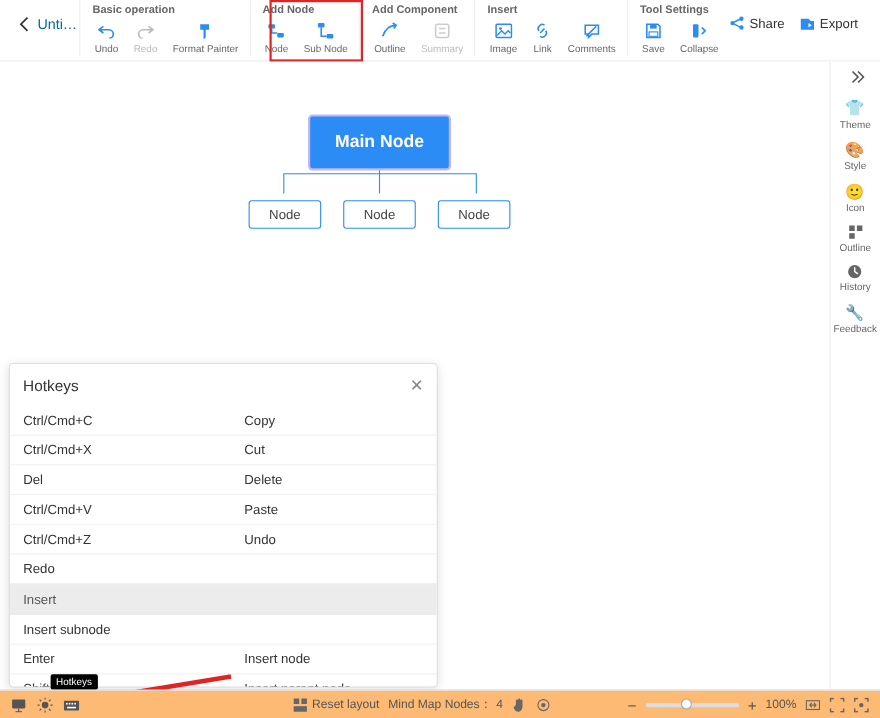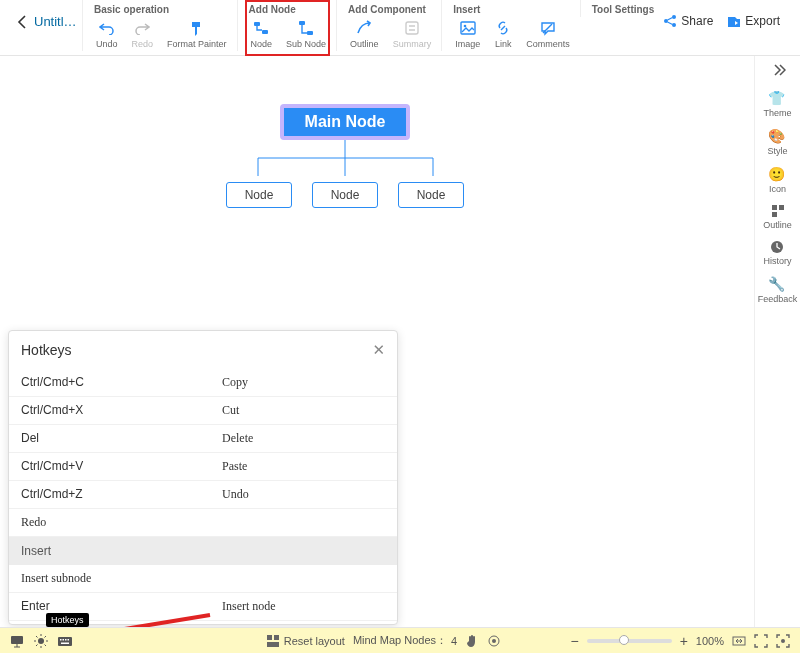--- a/index.html
+++ b/index.html
@@ -18,49 +18,49 @@
 .tb-btn .lbl { font-size:9px; color:#666; white-space:nowrap; }
 .tb-btn .lbl.gray { color:#bbb; }
 .tb-spacer { flex:1; }
 .tb-right { display:flex; align-items:center; gap:14px; padding:14px 14px 0 0;justify-content:center; }
 .tb-link { display:flex; align-items:center; gap:4px; font-size:12px; color:#333; cursor:pointer; }
 .tb-link .ic2 { color:#2a8cf4; font-size:14px; }
 .highlight-red { border:2px solid #e02424; position:absolute; left:245px; top:0; width:85px; height:56px; pointer-events:none; }
 
 
 .canvas { position:absolute; left:0; top:56px; right:0; bottom:26px; background:#fff; }
-.main-node { position:absolute; left:280px; top:48px; width:130px; height:36px; background:#2a8cf4; border:4px solid #c4b5fd; border-radius:4px; color:#fff; font-weight:bold; font-size:16px; display:flex; align-items:center; justify-content:center; }
+.main-node { position:absolute; left:280px; top:48px; width:130px; height:51px; background:#2a8cf4; border:2px solid #c4b5fd; border-radius:4px; color:#fff; font-weight:bold; font-size:16px; display:flex; align-items:center; justify-content:center; }
 .child-node { position:absolute; width:66px; height:26px; border:1px solid #2a8cf4; border-radius:3px; font-size:12px; color:#444; display:flex; align-items:center; justify-content:center; background:#fff; }
 .svg-lines { position:absolute; left:230px; top:84px; width:230px; height:60px; }
 
 
 .rpanel { position:absolute; right:0; top:56px; width:46px; bottom:26px; border-left:1px solid #eee; background:#fff; display:flex; flex-direction:column; align-items:center; padding-top:8px; gap:10px; }
 .rpanel .toggle { font-size:14px; color:#555; cursor:pointer; margin-bottom:4px; }
 .rp-item { display:flex; flex-direction:column; align-items:center; gap:2px; cursor:pointer; }
 .rp-item .ico { font-size:14px; color:#666; }
 .rp-item .txt { font-size:9px; color:#666; }
 
 
 .hotkeys { position:absolute; left:8px; bottom:28px; width:390px; max-height:295px; background:#fff; border:1px solid #ddd; border-radius:4px; box-shadow:0 2px 10px rgba(0,0,0,.12); overflow:hidden; display:flex; flex-direction:column; }
 .hk-head { display:flex; align-items:center; justify-content:space-between; padding:10px 12px; font-size:14px; color:#333; }
 .hk-close { cursor:pointer; color:#888; font-size:15px; }
 .hk-body { overflow-y:auto; flex:1; font-size:12px; }
 .hk-row { display:flex; padding:6px 12px; border-bottom:1px solid #f0f0f0;gap:36px; }
 .hk-row .k { width:165px; color:#333; }
-.hk-row .a { color:#333;font-family:Liberation Serif, serif; }
+.hk-row .a { color:#333; }
 .hk-sec { background:#ececec; padding:7px 12px; font-size:12px; color:#555; }
 .hk-body::-webkit-scrollbar { width:6px; }
 .hk-body::-webkit-scrollbar-thumb { background:#ccc; border-radius:3px; }
 .tooltip { position:absolute; left:46px; bottom:26px; background:#000; color:#fff; font-size:9px; padding:2px 5px; border-radius:2px; }
 
 
 .arrow-ann { position:absolute; left:82px; bottom:12px; width:130px; height:30px; pointer-events:none; }
 
 
-.status { position:absolute; left:0; right:0; bottom:0; height:26px; border-top:1px solid #e5e5e5; background:#fef9c3; display:flex; align-items:center; font-size:11px; color:#555; padding:0 10px; gap:8px; }
+.status { position:absolute; left:0; right:0; bottom:0; height:26px; border-top:1px solid #e5e5e5; background:#fdba74; display:flex; align-items:center; font-size:11px; color:#555; padding:0 10px; gap:8px; }
 .status .left-icons { display:flex; gap:10px; color:#666; }
 .status .sp { flex:1; }
 .status .btn { display:flex; align-items:center; gap:4px; cursor:pointer; }
 .status .zoom-slider { position:relative; width:85px; height:4px; background:#ddd; border-radius:2px; }
 .status .zoom-slider .knob { position:absolute; left:32px; top:-4px; width:10px; height:10px; border:1px solid #aaa; border-radius:50%; background:#fff; }
 .status .ico { width:14px; height:14px; color:#666; }
 
 
 svg { display:block; }
 </style>
@@ -183,20 +183,41 @@
               <path d="M3 13l9-9" stroke="#2a8cf4" stroke-width="1.4"></path>
             </svg>
           </span>
         <span class="lbl">Comments</span>
       </div>
     </div>
   </div>
 
   <div class="tb-group">
     <div class="tb-hdr">Tool Settings</div>
+    <div class="tb-row">
+      <div class="tb-btn">
+        <span class="ic">
+            <svg width="16" height="16" viewBox="0 0 16 16">
+              <path d="M2 2h10l2 2v10H2z" stroke="#2a8cf4" stroke-width="1.4" fill="none"></path>
+              <rect x="5" y="2" width="6" height="4" fill="#2a8cf4"></rect>
+              <rect x="4" y="9" width="8" height="4" stroke="#2a8cf4" fill="none"></rect>
+            </svg>
+          </span>
+        <span class="lbl">Save</span>
+      </div>
+      <div class="tb-btn">
+        <span class="ic">
+            <svg width="16" height="16" viewBox="0 0 16 16">
+              <rect x="2" y="2" width="5" height="12" rx="1" fill="#2a8cf4"></rect>
+              <path d="M10 5l3 3-3 3" stroke="#2a8cf4" stroke-width="1.6" fill="none"></path>
+            </svg>
+          </span>
+        <span class="lbl">Collapse</span>
+      </div>
+    </div>
   </div>
 
   <div class="tb-spacer"></div>
   <div class="tb-right">
     <div class="tb-link">
       <span class="ic2">
           <svg width="14" height="14" viewBox="0 0 14 14">
             <circle cx="3" cy="7" r="2" fill="#2a8cf4"></circle>
             <circle cx="11" cy="3" r="2" fill="#2a8cf4"></circle>
             <circle cx="11" cy="11" r="2" fill="#2a8cf4"></circle>

